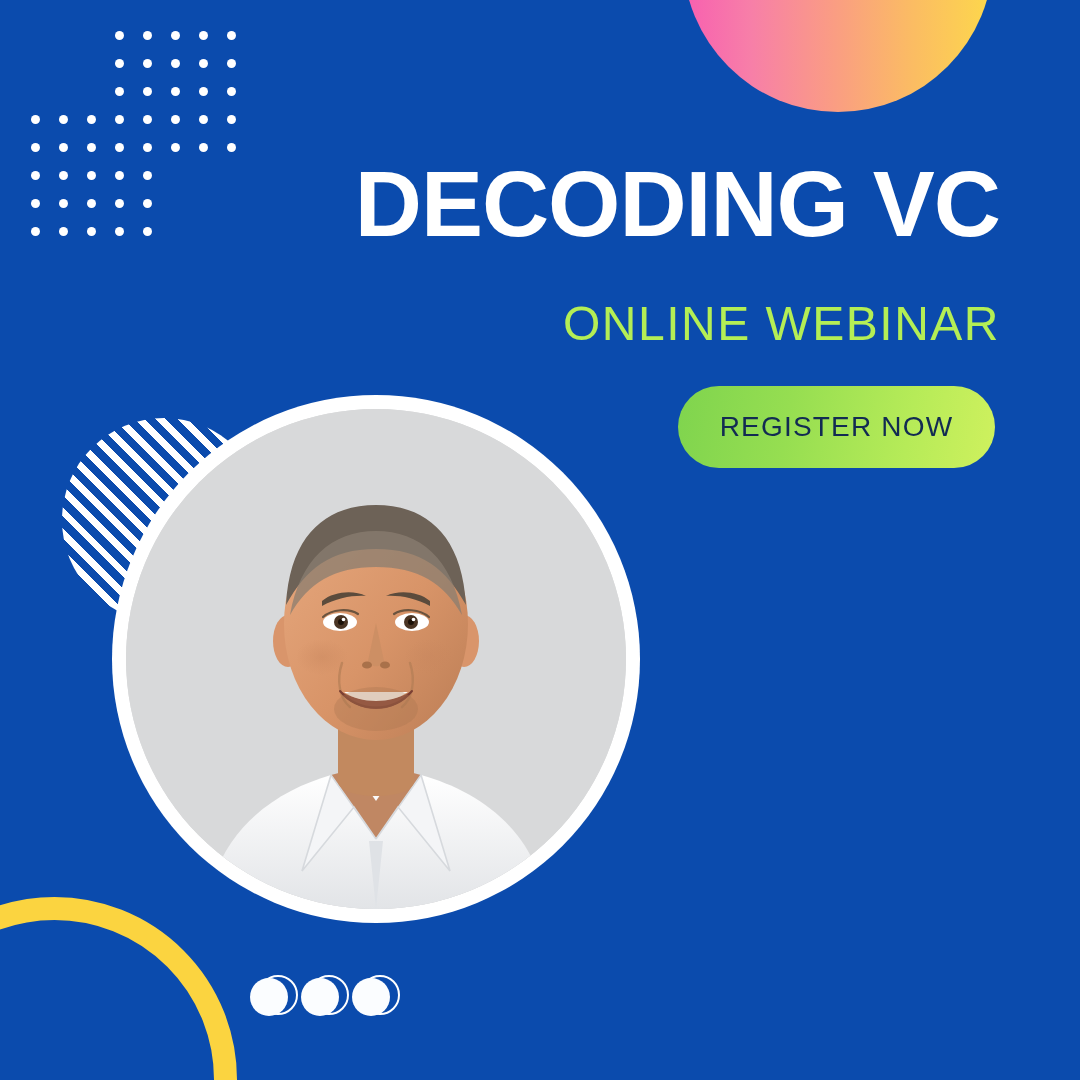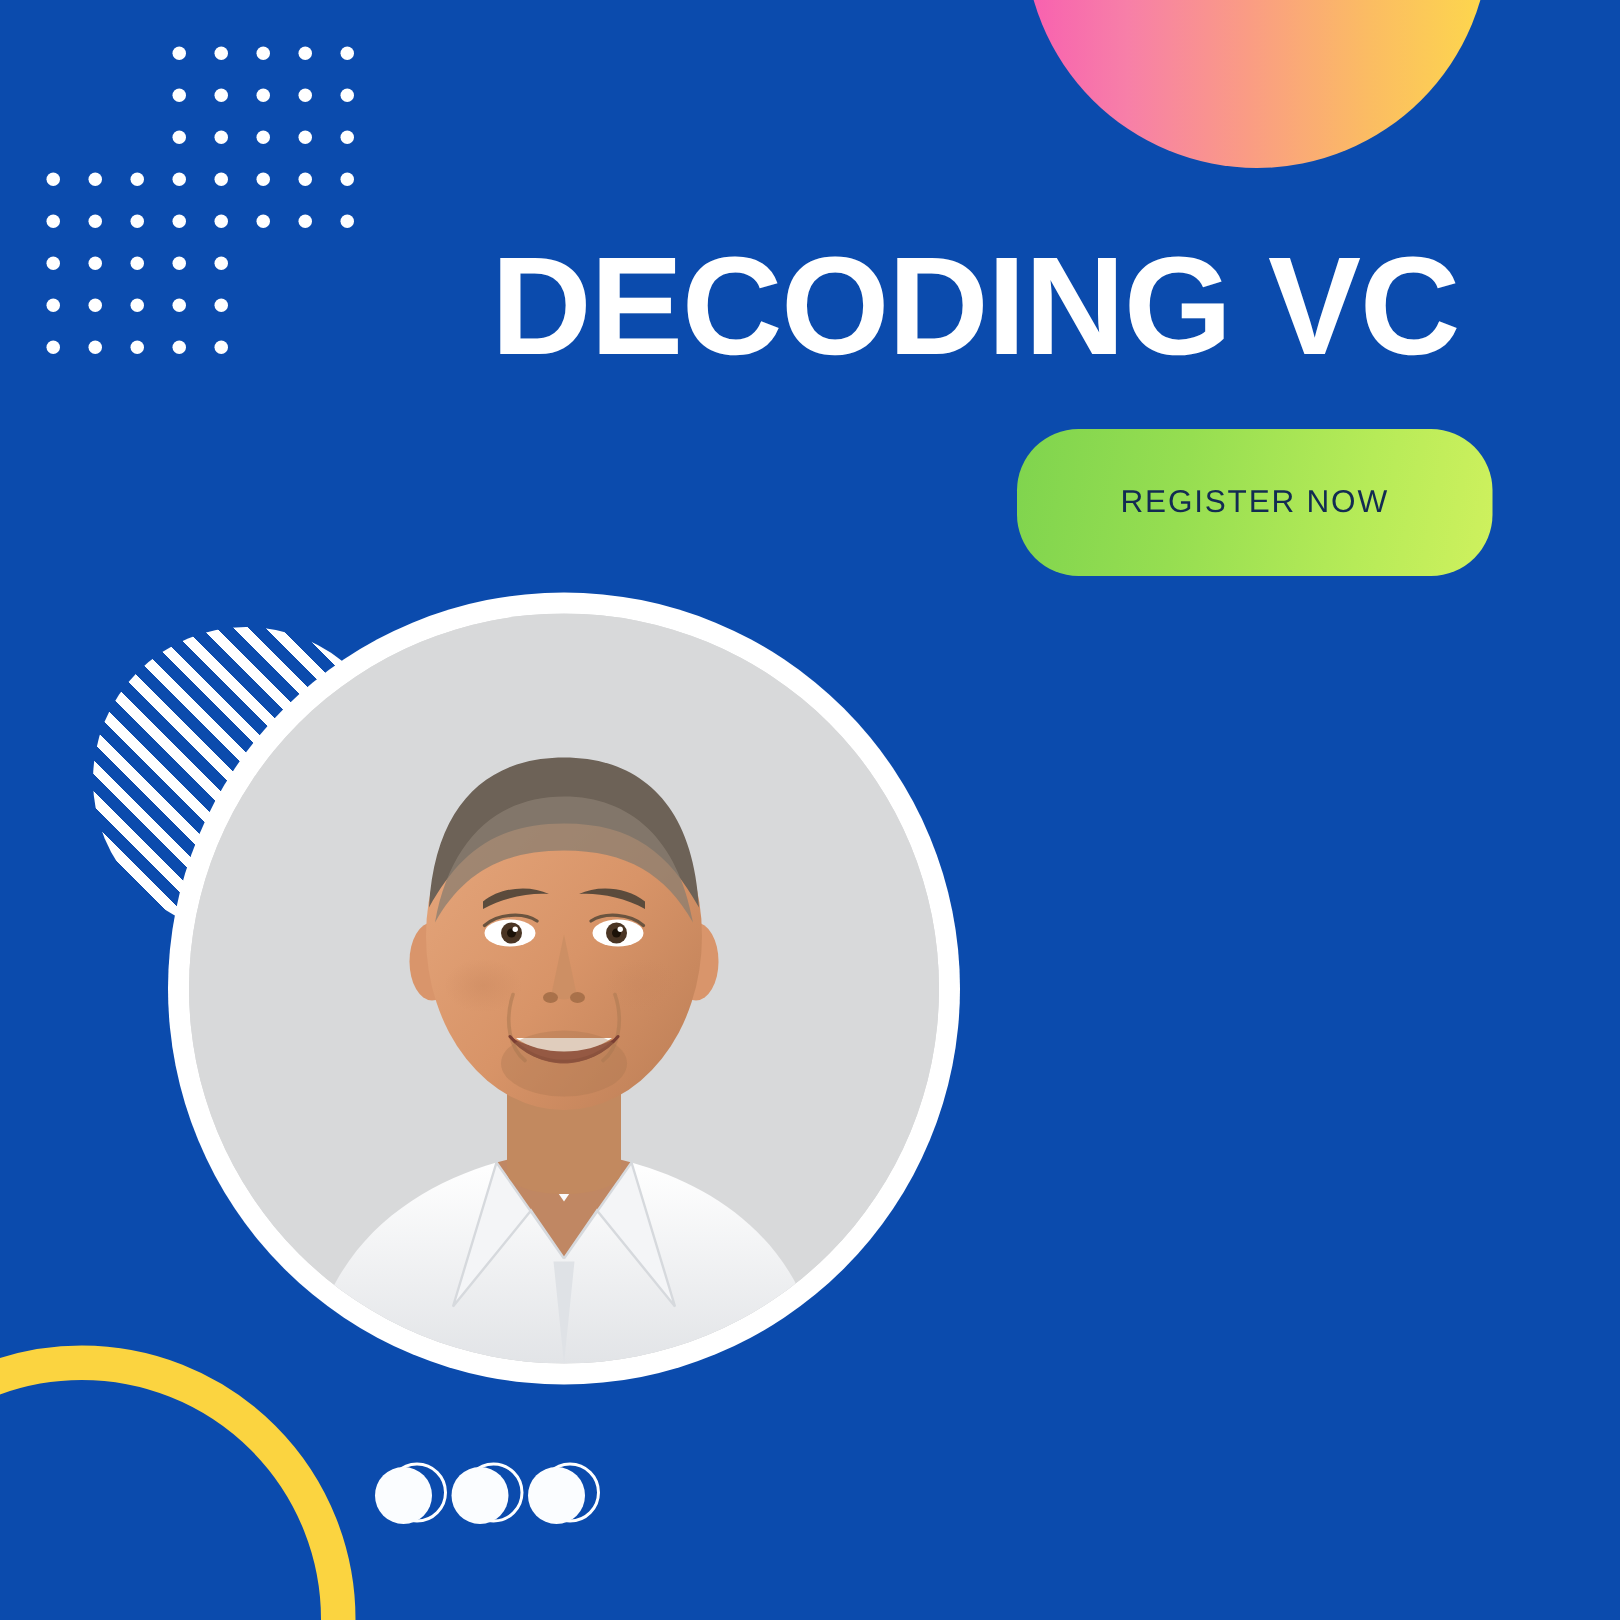--- a/index.html
+++ b/index.html
@@ -148,21 +148,21 @@
     top: 160px;
     width: 700px;
   }
   .title {
     margin: 0;
     color: #ffffff;
     font-size: 93px;
     line-height: 0.95;
     font-weight: 700;
     letter-spacing: -1px;
-    text-align: center;
+    text-align: right;
     text-transform: uppercase;
   }
   .title .line {
     display: block;
     white-space: nowrap;
   }
   .subtitle {
     margin: 52px 0 0 0;
     color: #B4EE55;
     font-size: 48px;
@@ -176,27 +176,27 @@
     display: flex;
     justify-content: flex-end;
     margin-top: 38px;
     padding-right: 5px;
   }
   .cta-button {
     display: flex;
     align-items: center;
     justify-content: center;
     width: 317px;
-    height: 98px;
+    height: 82px;
     border: none;
     border-radius: 41px;
     background: linear-gradient(100deg, #7FD44E 0%, #96DE51 35%, #B6EB58 72%, #CFF15E 100%);
     color: #122B52;
     font-family: "Liberation Sans", sans-serif;
-    font-size: 21px;
+    font-size: 28px;
     font-weight: 500;
     letter-spacing: 1.2px;
     text-transform: uppercase;
     cursor: pointer;
   }
 </style>
 </head>
 <body>
 
 <div class="poster">
@@ -344,18 +344,19 @@
 
         <ellipse cx="250" cy="300" rx="42" ry="22" fill="#a8764f" opacity="0.35"></ellipse>
       </svg>
     </div>
   </div>
 
   <div class="content">
     <h1 class="title">
       <span class="line">DECODING VC</span>
     </h1>
+    <div class="subtitle">ONLINE WEBINAR</div>
     <div class="cta-row">
       <button class="cta-button">REGISTER NOW</button>
     </div>
   </div>
 
 </div>
 
 </body></html>

